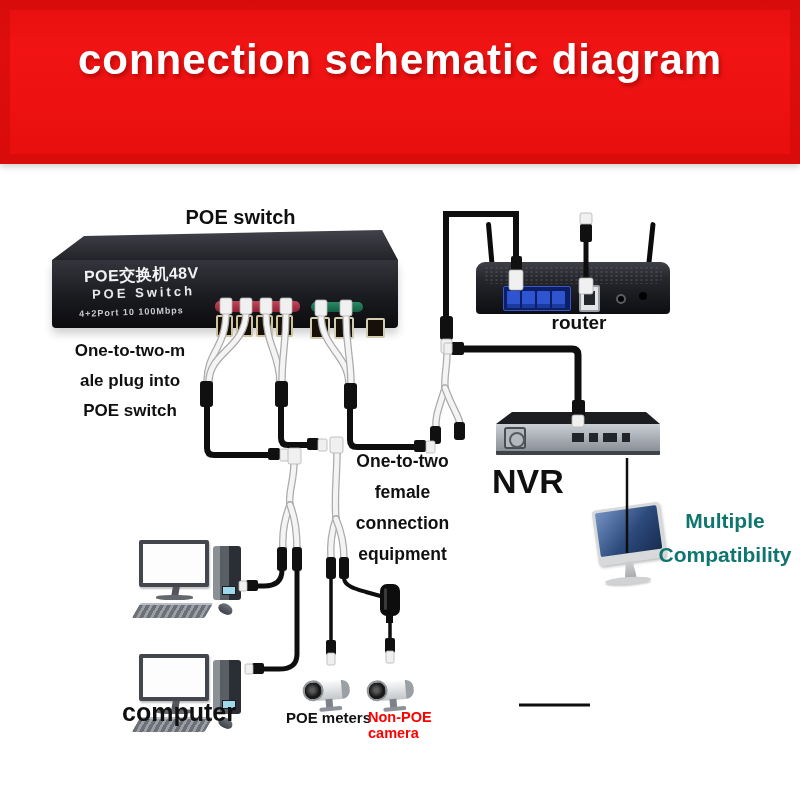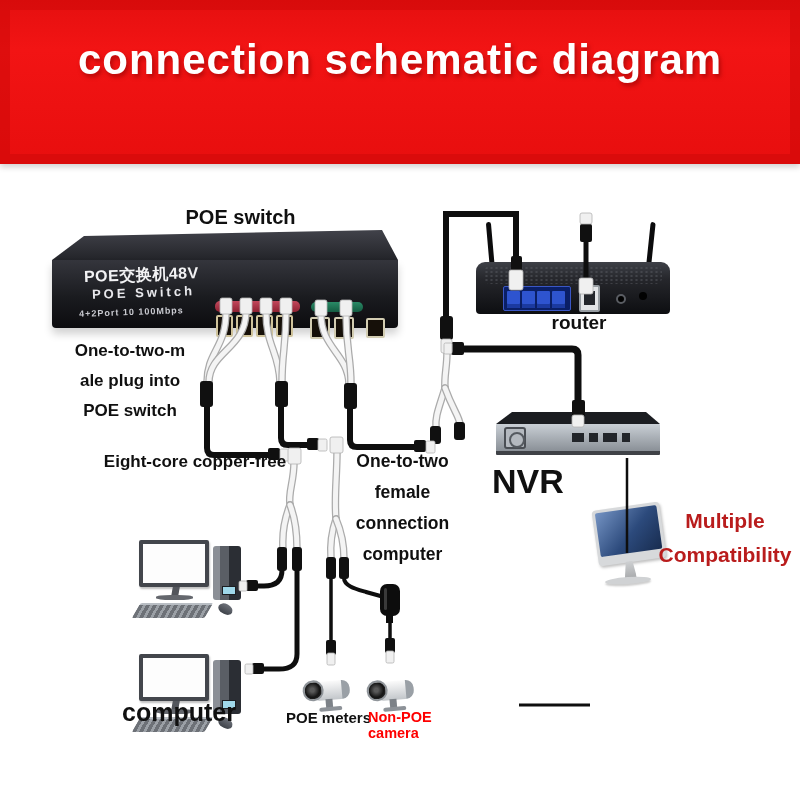--- a/index.html
+++ b/index.html
@@ -346,29 +346,28 @@
   <div class="lbl ctr" style="left:168px;top:206px;width:145px;font-size:20px;font-weight:700">POE switch</div>
 
   <div class="lbl ctr" style="left:533px;top:312px;width:92px;font-size:19px;font-weight:700">router</div>
 
   <div class="lbl ctr" style="left:492px;top:462px;width:64px;font-size:34px;font-weight:700">NVR</div>
 
   <div class="lbl ctr pre" style="left:55px;top:336px;width:150px;font-size:17px;font-weight:600;line-height:30px">One-to-two-m
 ale plug into
 POE switch</div>
 
-  <div class="lbl ctr" style="left:100px;top:452px;width:190px;font-size:17px;font-weight:600">Eight-core copper-free</div>
 
   <div class="lbl ctr pre" style="left:340px;top:446px;width:125px;font-size:17.5px;font-weight:600;line-height:31px">One-to-two
 female
 connection
-computer</div>
-
-
-  <div class="lbl ctr pre" style="left:650px;top:504px;width:150px;font-size:21px;font-weight:700;line-height:34px;color:#b91c1c">Multiple
+equipment</div>
+
+
+  <div class="lbl ctr pre" style="left:650px;top:504px;width:150px;font-size:21px;font-weight:700;line-height:34px;color:#0f766e">Multiple
 Compatibility</div>
 
   <div class="lbl ctr" style="left:122px;top:698px;width:108px;font-size:25px;font-weight:700">computer</div>
 
   <div class="lbl" style="left:286px;top:709px;width:90px;font-size:15px;font-weight:700">POE meters</div>
 
   <div class="lbl" style="left:368px;top:709px;width:110px;font-size:14.5px;font-weight:700;color:#fe0000">Non-POE camera</div>
 
 
 </div>

